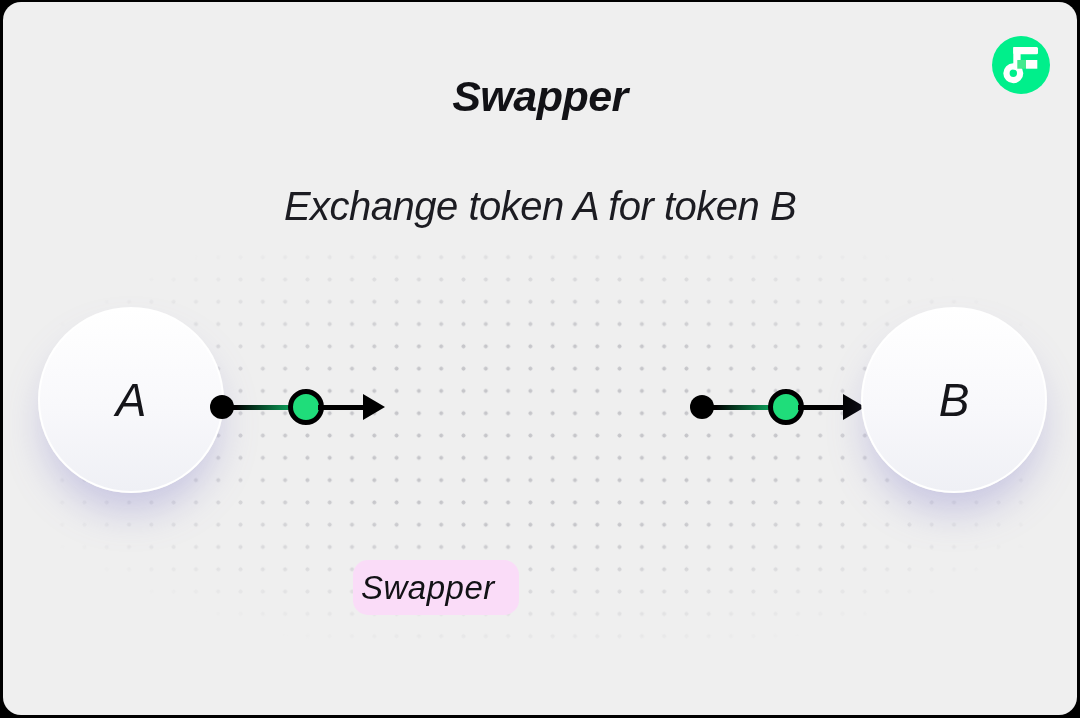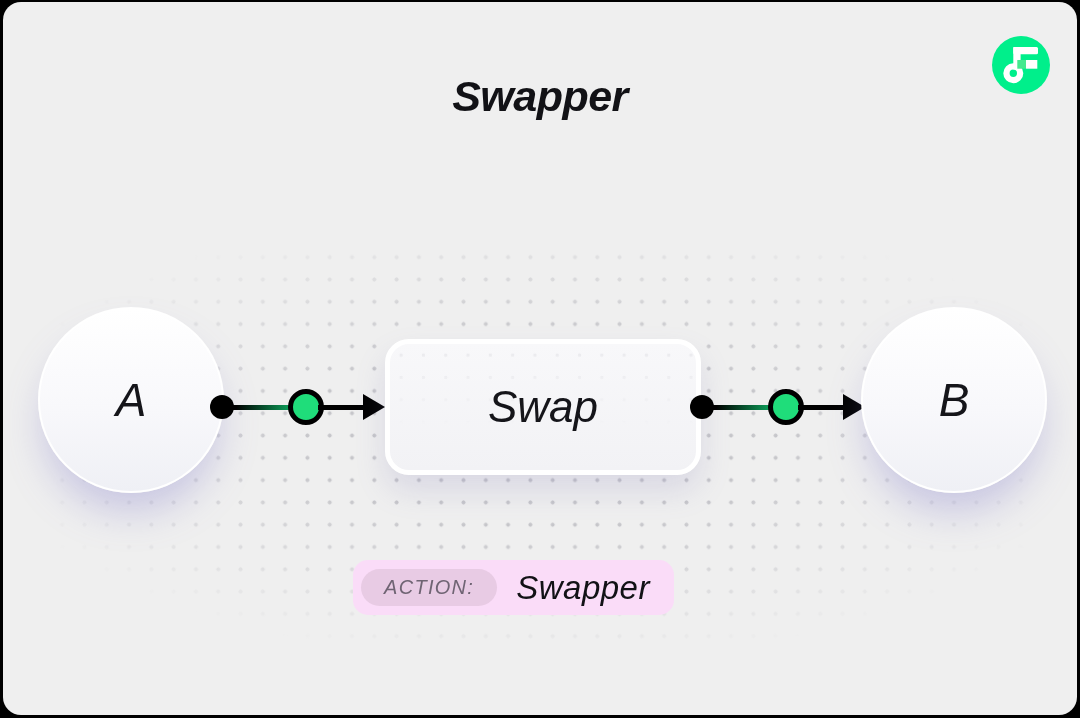--- a/index.html
+++ b/index.html
@@ -93,20 +93,21 @@
 </style>
 </head>
 <body>
 
 <div class="frame">
 
   <div class="dots"></div>
 
   <h1 class="title">Swapper</h1>
 
+  <div class="subtitle">Exchange token A for token B</div>
 
   <div class="flow-logo">
     <svg width="58" height="58" viewBox="0 0 58 58" xmlns="http://www.w3.org/2000/svg">
       <circle cx="29" cy="29" r="29" fill="var(--flow_green,#00ef8b)"></circle>
       <circle cx="21.3" cy="37.3" r="6.85" fill="none" stroke="#ffffff" stroke-width="6.3"></circle>
       <rect x="21.3" y="11" width="7.3" height="22.5" fill="#ffffff"></rect>
       <rect x="21.3" y="11" width="24.7" height="7.3" rx="1.5" fill="#ffffff"></rect>
       <rect x="34" y="24" width="11.3" height="8.7" fill="#ffffff"></rect>
       <rect x="25.3" y="24" width="8.7" height="8.7" fill="var(--flow_notch,#44e98e)"></rect>
     </svg>
@@ -117,34 +118,30 @@
   </div>
 
   <div class="connector c-left">
     <span class="port"></span>
     <span class="wire wire-grad"></span>
     <span class="green-node"></span>
     <span class="wire wire-solid"></span>
     <span class="arrowhead"></span>
   </div>
 
-  <div class="swap-box">
-    <span>Swap</span>
-  </div>
 
   <div class="connector c-right">
     <span class="port"></span>
     <span class="wire wire-grad"></span>
     <span class="green-node"></span>
     <span class="wire wire-solid"></span>
     <span class="arrowhead"></span>
   </div>
 
   <div class="node node-b">
     <span>B</span>
   </div>
 
   <div class="badge">
-    <span class="badge-label">ACTION:</span>
     <span class="badge-value">Swapper</span>
   </div>
 
 </div>
 
 </body></html>

